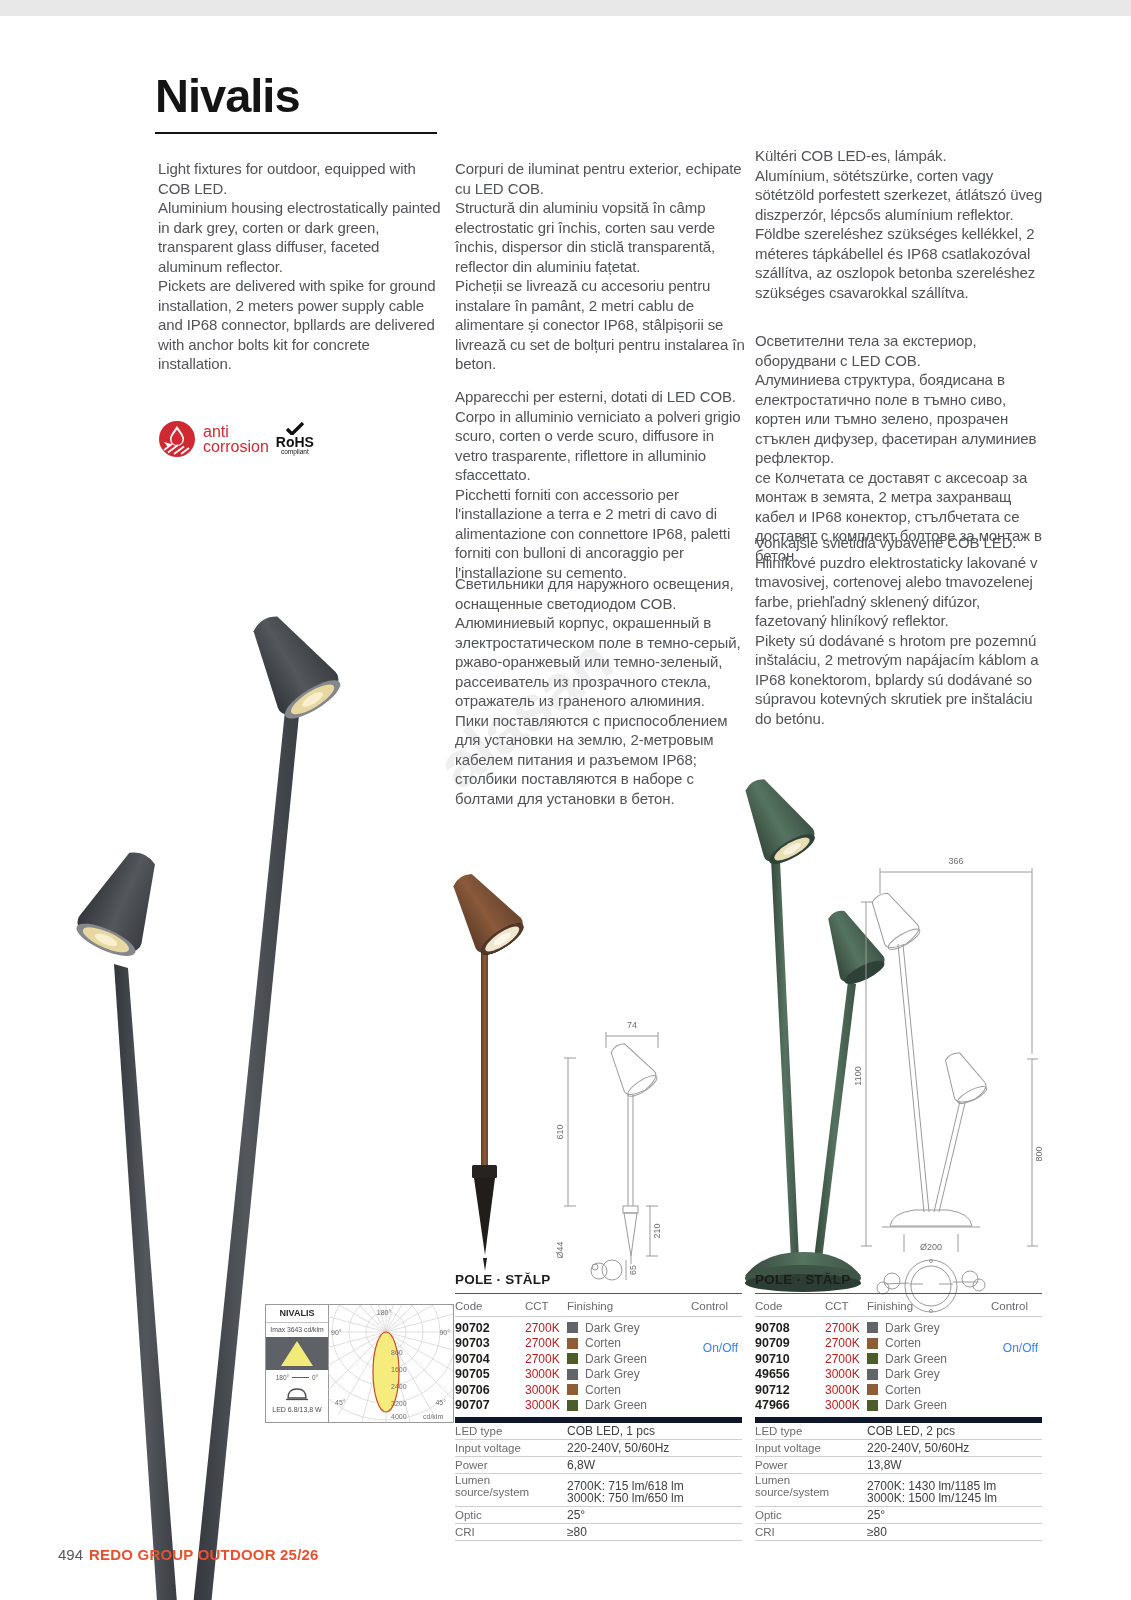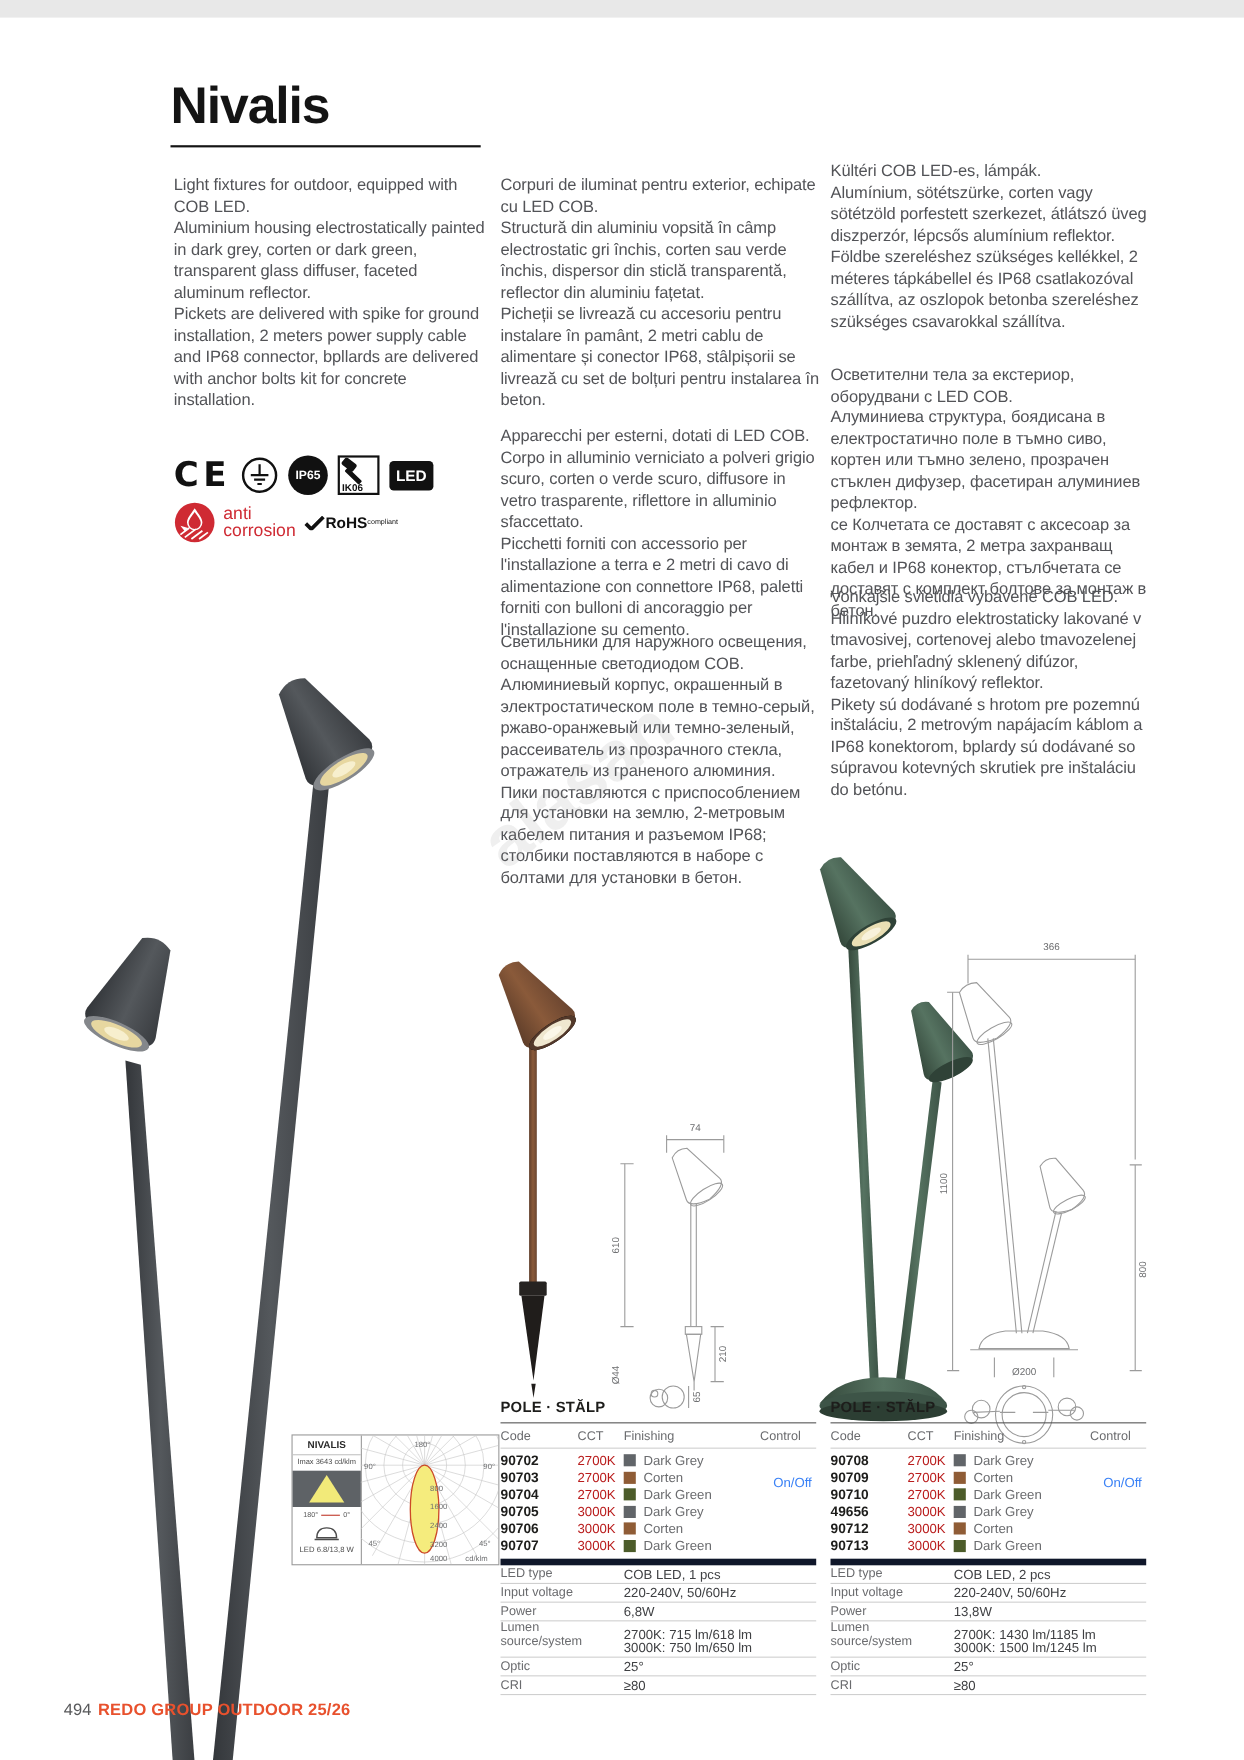--- a/index.html
+++ b/index.html
@@ -22,21 +22,21 @@
   .badge-row2{display:flex;align-items:center;gap:7px;margin-top:6px;height:38px;}
   .ce-mark{font-family:"DejaVu Sans",sans-serif;font-size:31px;font-weight:700;color:#111;
            letter-spacing:4px;line-height:30px;}
   .ip65{width:36px;height:36px;border-radius:50%;background:#111;color:#fff;display:flex;
         align-items:center;justify-content:center;font-size:11px;font-weight:700;}
   .ik06{width:34px;height:32px;border:2px solid #111;position:relative;background:#fff;}
   .ik06 span{position:absolute;left:2px;bottom:0;font-size:9px;font-weight:700;color:#111;}
   .ledbox{width:40px;height:27px;border-radius:4px;background:#111;color:#fff;display:flex;
           align-items:center;justify-content:center;font-size:14px;font-weight:800;}
   .anti-text{color:#cf2a33;font-size:16px;line-height:15px;font-weight:400;}
-  .rohs{display:flex;flex-direction:row;align-items:center;line-height:1;}
+  .rohs{display:flex;flex-direction:column;align-items:center;line-height:1;}
   .rohs .r1{font-size:14px;font-weight:800;color:#111;}
   .rohs .r2{font-size:6.5px;color:#111;}
 
   
   .watermark{position:absolute;left:425px;top:660px;font-size:64px;font-weight:700;
              color:rgba(130,130,130,0.13);transform:rotate(-38deg);z-index:5;pointer-events:none;}
 
   
   .photo-box{position:absolute;left:265px;top:1288px;width:187px;height:117px;
              border:1px solid #9a9a9a;background:#fff;z-index:2;}
@@ -104,39 +104,20 @@
 Alumínium, sötétszürke, corten vagy sötétzöld porfestett szerkezet, átlátszó üveg diszperzór, lépcsős alumínium reflektor.
 Földbe szereléshez szükséges kellékkel, 2 méteres tápkábellel és IP68 csatlakozóval szállítva, az oszlopok betonba szereléshez szükséges csavarokkal szállítva.</div>
   <div class="desc" style="left:755px;top:315px;width:298px;">Осветителни тела за екстериор, оборудвани с LED COB.
 Алуминиева структура, боядисана в електростатично поле в тъмно сиво, кортен или тъмно зелено, прозрачен стъклен дифузер, фасетиран алуминиев рефлектор.
 се Колчетата се доставят с аксесоар за монтаж в земята, 2 метра захранващ кабел и IP68 конектор, стълбчетата се доставят с комплект болтове за монтаж в бетон.</div>
   <div class="desc" style="left:755px;top:517px;width:298px;">Vonkajšie svietidlá vybavené COB LED.
 Hliníkové puzdro elektrostaticky lakované v tmavosivej, cortenovej alebo tmavozelenej farbe, priehľadný sklenený difúzor, fazetovaný hliníkový reflektor.
 Pikety sú dodávané s hrotom pre pozemnú inštaláciu, 2 metrovým napájacím káblom a IP68 konektorom, bplardy sú dodávané so súpravou kotevných skrutiek pre inštaláciu do betónu.</div>
 
   <div class="badges">
-    <div class="badge-row">
-      <span class="ce-mark">CE</span>
-      <svg width="34" height="34" viewBox="0 0 34 34">
-        <circle cx="17" cy="17" r="15" fill="none" stroke="#111" stroke-width="2.2"></circle>
-        <line x1="17" y1="7" x2="17" y2="17" stroke="#111" stroke-width="2"></line>
-        <line x1="9" y1="17" x2="25" y2="17" stroke="#111" stroke-width="2"></line>
-        <line x1="12" y1="21" x2="22" y2="21" stroke="#111" stroke-width="2"></line>
-        <line x1="15" y1="25" x2="19" y2="25" stroke="#111" stroke-width="2"></line>
-      </svg>
-      <span class="ip65">IP65</span>
-      <span class="ik06">
-        <svg width="30" height="30" viewBox="0 0 30 30">
-          <rect x="2" y="2" width="13" height="8" rx="2" fill="#111" transform="rotate(38 8 6)"></rect>
-          <rect x="10" y="8" width="4.5" height="18" rx="1" fill="#111" transform="rotate(-46 12 17)"></rect>
-        </svg>
-        <span>IK06</span>
-      </span>
-      <span class="ledbox">LED</span>
-    </div>
     <div class="badge-row2">
       <svg width="38" height="38" viewBox="0 0 38 38">
         <circle cx="19" cy="19" r="18" fill="#cf2a33"></circle>
         <path d="M19 6 C23 12 26 15 26 19 a7 7 0 1 1 -14 0 C12 15 15 12 19 6 Z" fill="#fff"></path>
         <path d="M19 9.5 C22 14 24.5 16.5 24.5 19.5 a5.5 5.5 0 1 1 -11 0 C13.5 16.5 16 14 19 9.5 Z" fill="#cf2a33"></path>
         <g stroke="#fff" stroke-width="1.6">
           <line x1="6" y1="30" x2="14" y2="24"></line>
             <line x1="10" y1="32.5" x2="20" y2="25"></line>
           <line x1="16" y1="34" x2="26" y2="26.5"></line>
             <line x1="23" y1="34" x2="31" y2="28"></line>
@@ -504,21 +485,21 @@
         </div>
       <div class="trow">
           <span class="t-code">90712</span>
           <span class="t-cct">3000K</span>
           <span class="t-fin">
             <i class="swatch" style="background: rgb(143, 92, 54);"></i>
             <span>Corten</span>
           </span>
         </div>
       <div class="trow">
-          <span class="t-code">90713</span>
+          <span class="t-code">47966</span>
           <span class="t-cct">3000K</span>
           <span class="t-fin">
             <i class="swatch" style="background: rgb(76, 92, 42);"></i>
             <span>Dark Green</span>
           </span>
         </div>
       <div class="ctl-val">On/Off</div>
     </div>
     <div class="specs">
       <div class="srow">

